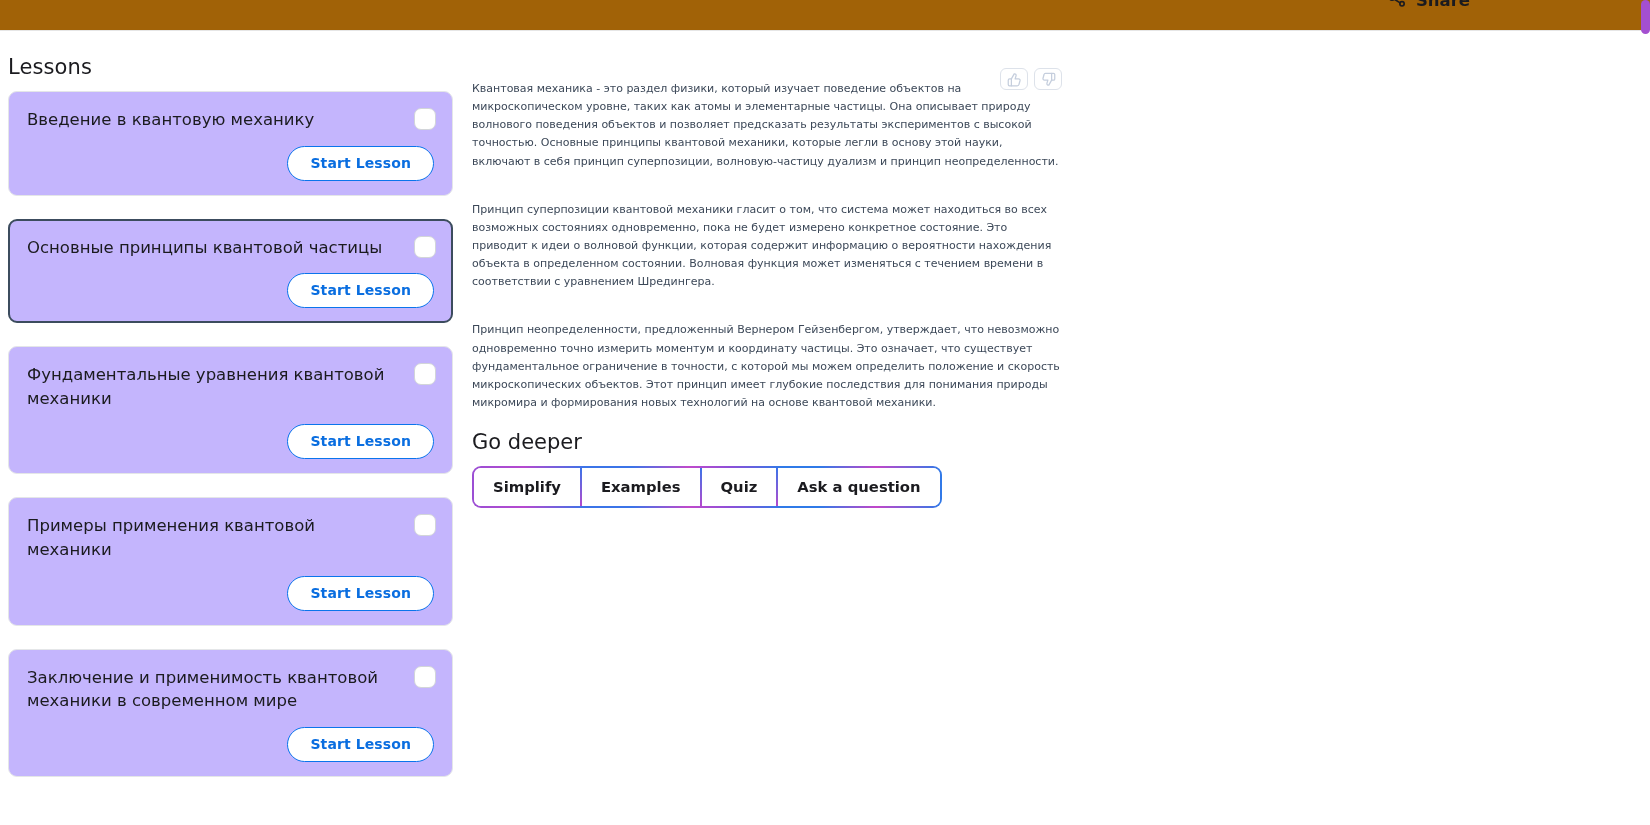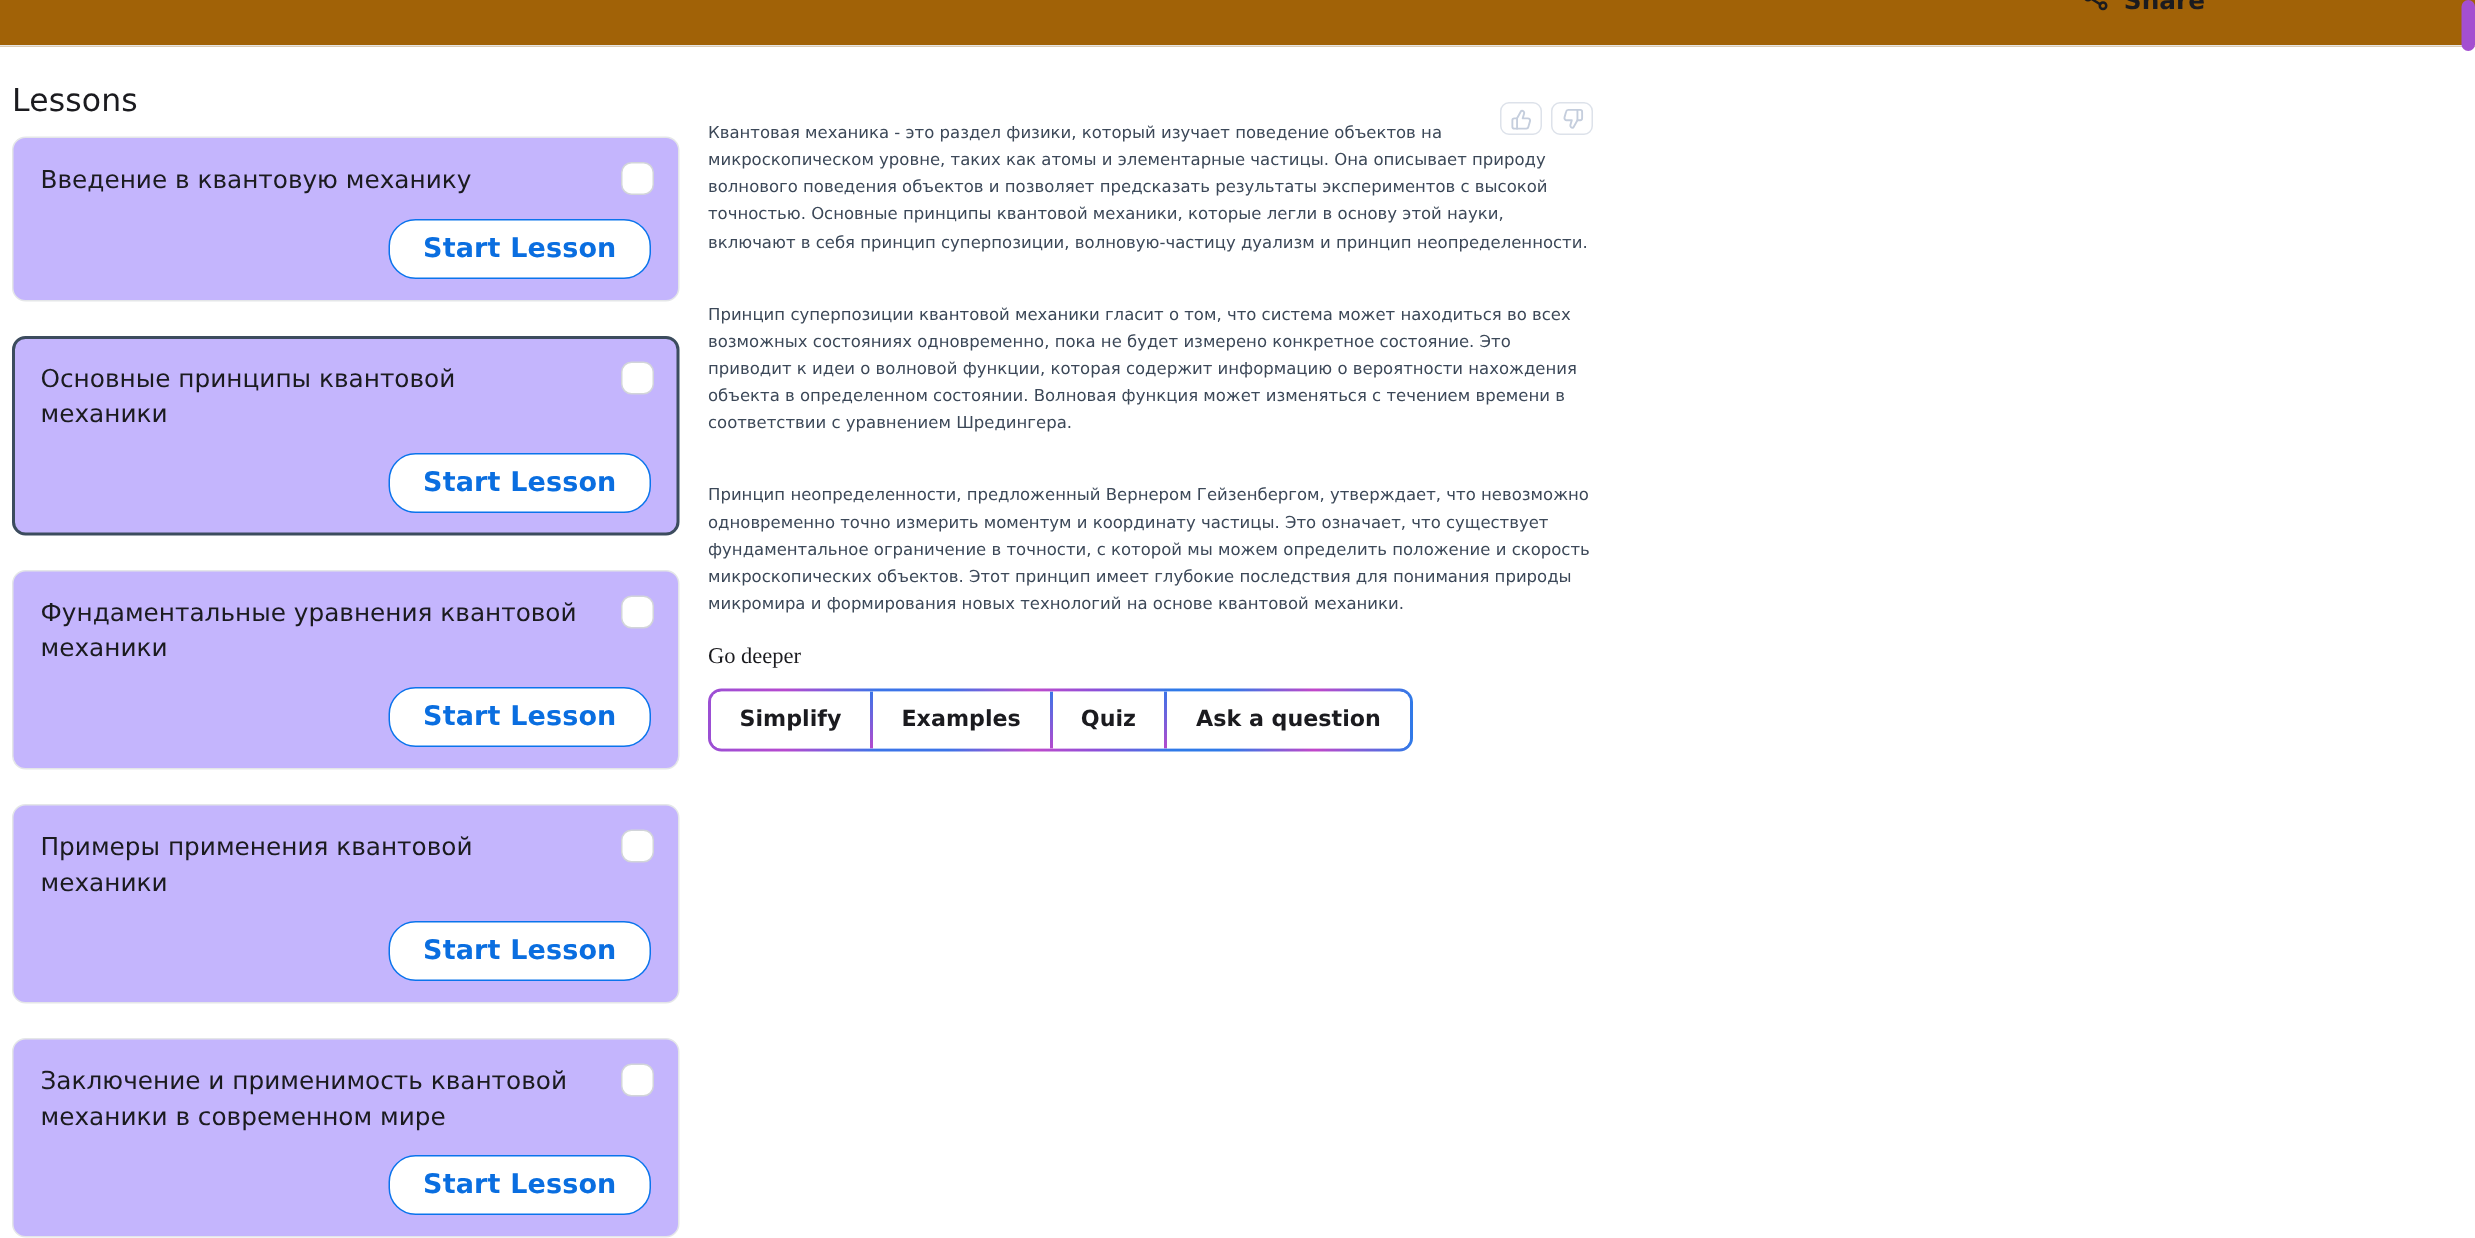--- a/index.html
+++ b/index.html
@@ -91,21 +91,21 @@
   .card-actions {
     display: flex;
     justify-content: flex-end;
     margin-top: 14px;
   }
   .start-btn {
     border: 1.7px solid #0a74ec;
     border-radius: 18px;
     background: #ffffff;
     color: #0a6ee0;
-    font-size: 18px;
+    font-size: 14px;
     font-weight: 700;
     padding: 8px 22px 9px 22px;
     cursor: pointer;
     font-family: inherit;
     letter-spacing: .1px;
   }
 
   
   .content-col {
     position: absolute;
@@ -130,25 +130,24 @@
   .para {
     font-size: 11px;
     line-height: 1.65;
     color: #3c4858;
     margin: 0 0 30px 0;
     font-weight: 400;
   }
   .para:last-of-type { margin-bottom: 18px; }
 
   .go-deeper-title {
-    font-size: 15px;
+    font-size: 21px;
     color: #1b1b1f;
     font-weight: 400;
     margin: 0 0 12px 0;
-    font-family: Liberation Serif, serif;
   }
   .gd-group {
     display: inline-flex;
     border-radius: 9px;
     padding: 2px;
     background: linear-gradient(90deg,
                 #9b4fd4 0%, #b649cf 11%, #3b74e8 24%,
                 #3b74e8 34%, #c04acb 46%,
                 #8d4fd8 55%, #2f7ae8 66%,
                 #2f7ae8 74%, #c246c9 86%, #2f7ae8 100%);
@@ -203,21 +202,21 @@
 
   <div class="lesson-card">
     <div class="lesson-name">Введение в квантовую механику</div>
     <div class="lesson-check"></div>
     <div class="card-actions">
       <button class="start-btn">Start Lesson</button>
     </div>
   </div>
 
   <div class="lesson-card selected">
-    <div class="lesson-name">Основные принципы квантовой механики</div>
+    <div class="lesson-name">Основные принципы квантовой частицы</div>
     <div class="lesson-check"></div>
     <div class="card-actions">
       <button class="start-btn">Start Lesson</button>
     </div>
   </div>
 
   <div class="lesson-card">
     <div class="lesson-name">Фундаментальные уравнения квантовой механики</div>
     <div class="lesson-check"></div>
     <div class="card-actions">

